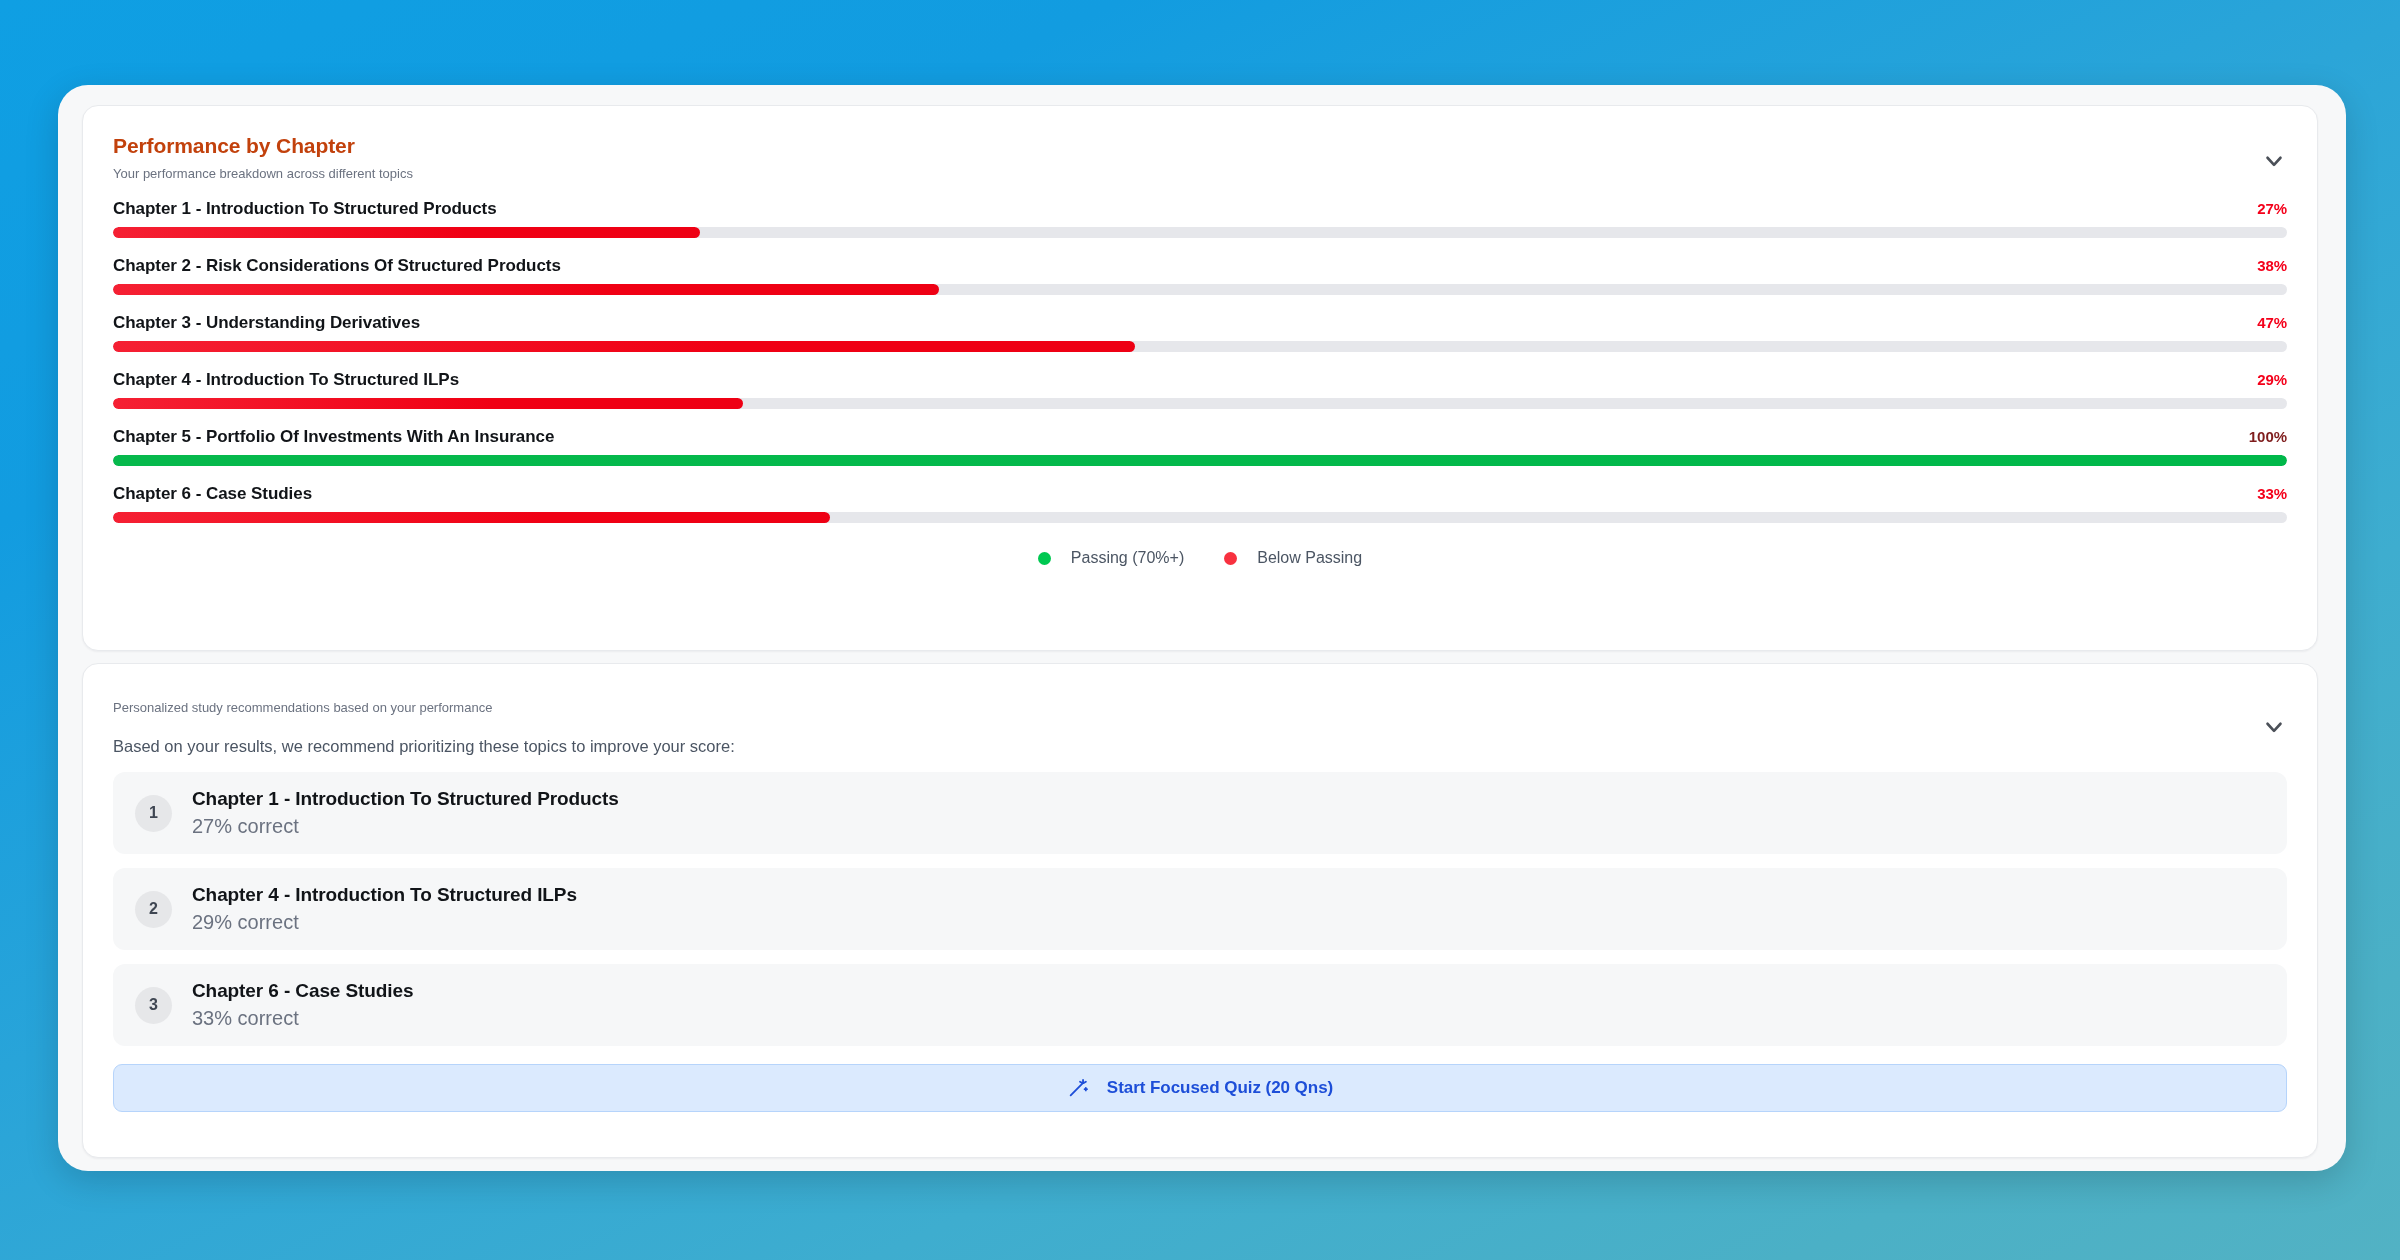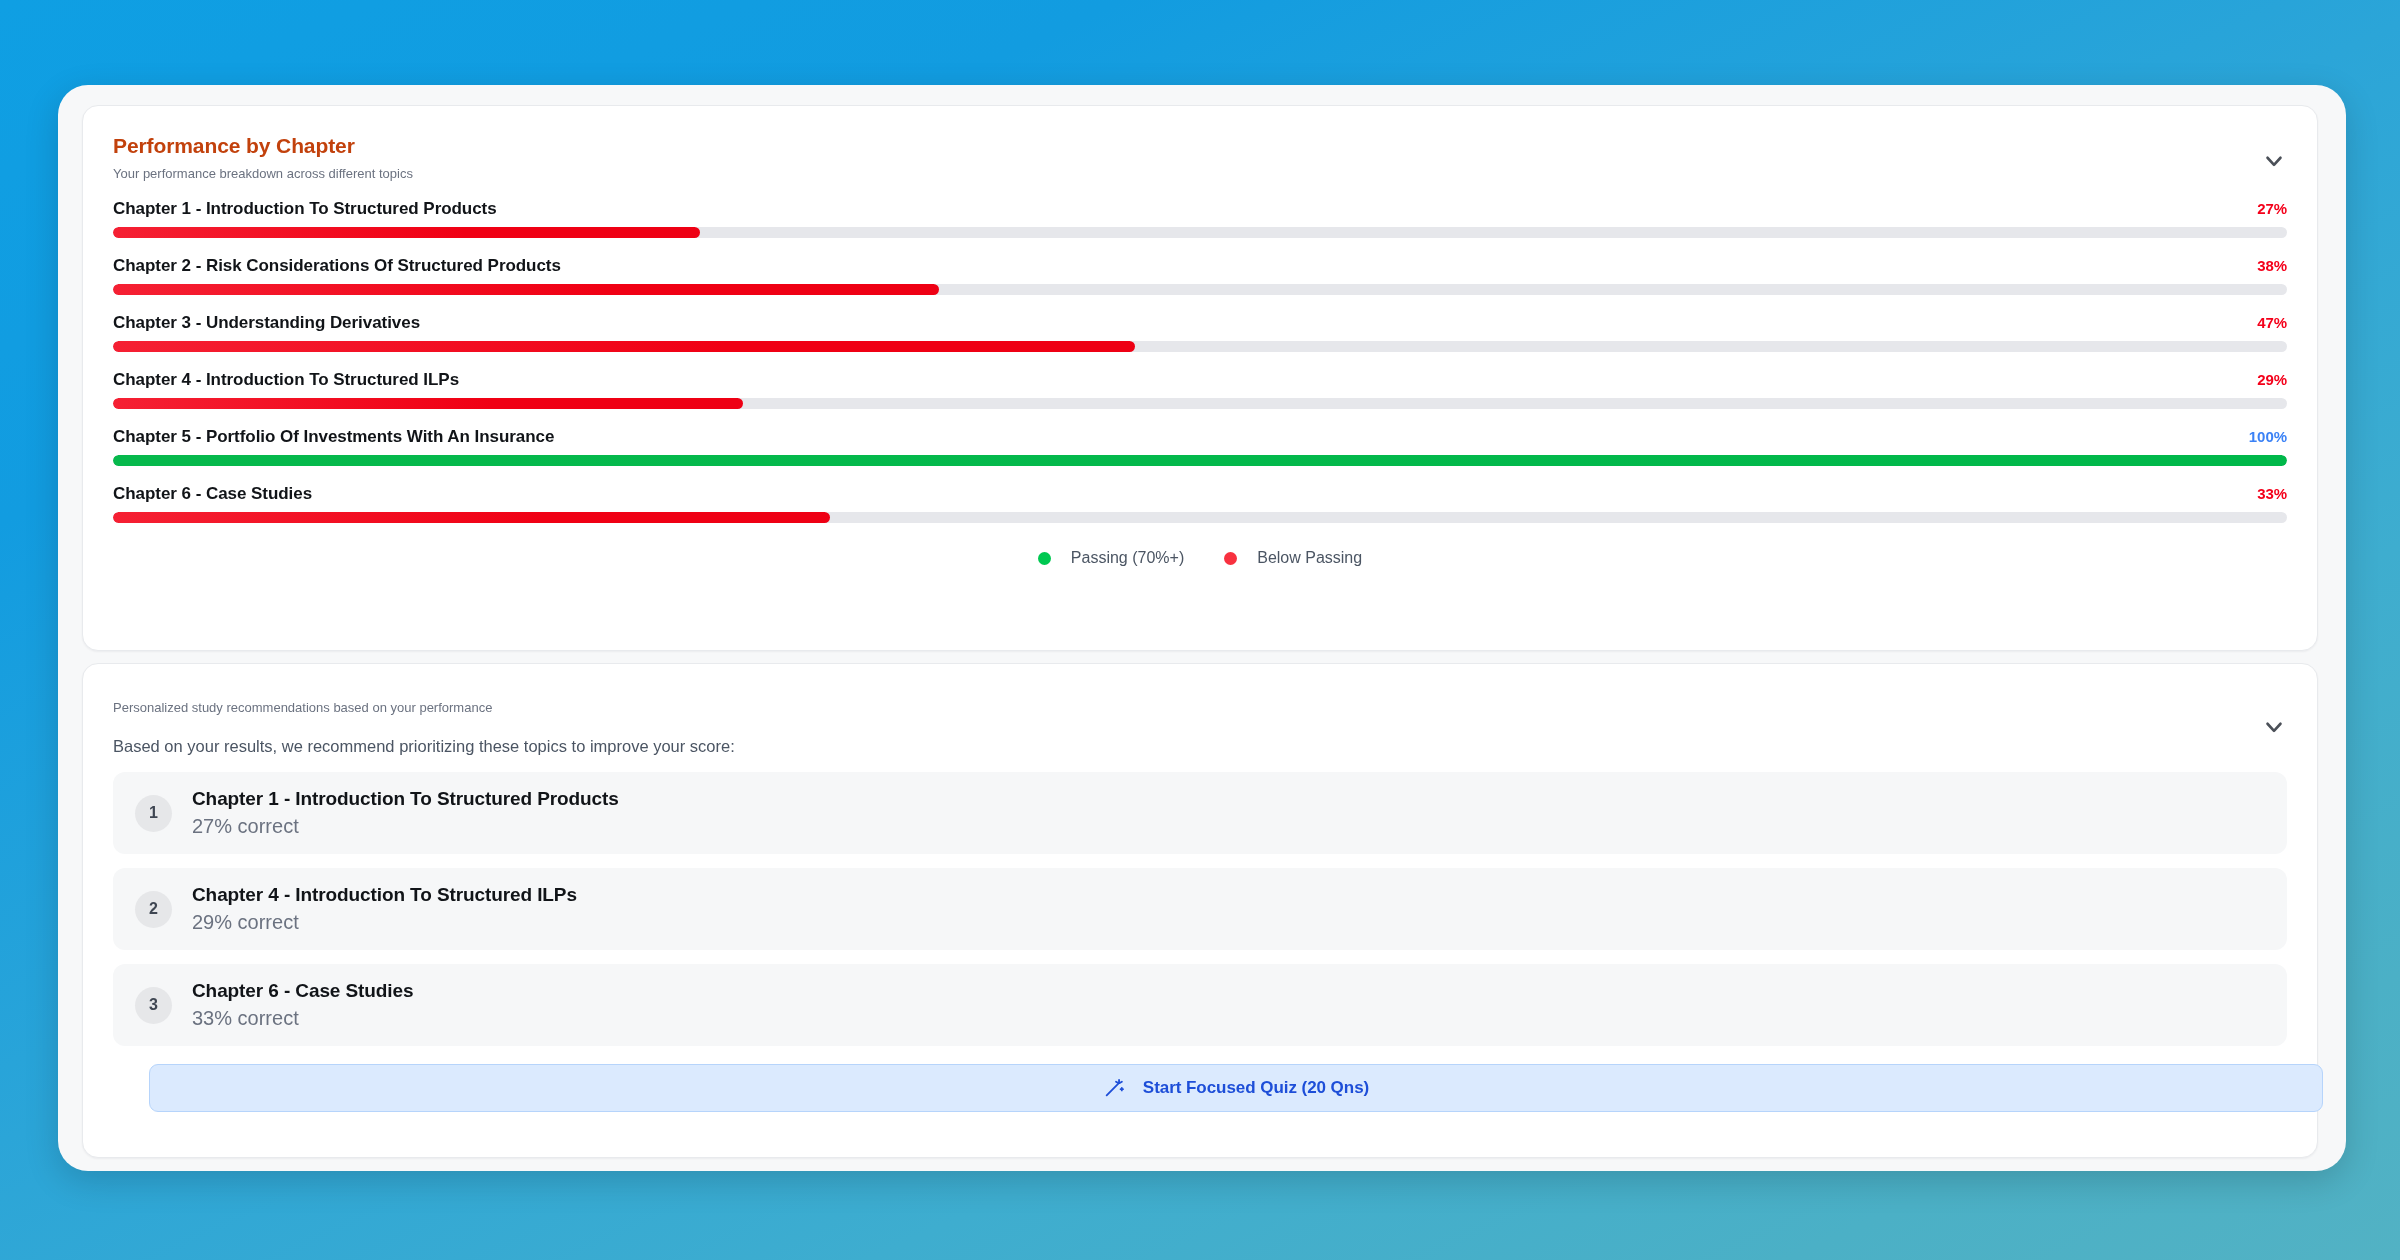--- a/index.html
+++ b/index.html
@@ -97,21 +97,21 @@
     color: #111418;
     letter-spacing: -0.05px;
   }
 
   .chap-pct {
     font-size: 15px;
     font-weight: 700;
     letter-spacing: -0.05px;
   }
   .pct-fail { color: #f4001a; }
-  .pct-pass { color: #3b82f6; }
+  .pct-pass { color: #7f1d1d; }
 
   .track {
     position: relative;
     margin-top: 8px;
     width: 100%;
     height: 11px;
     background: #e6e7eb;
     border-radius: 99px;
     overflow: hidden;
   }
@@ -216,21 +216,20 @@
     width: 100%;
     height: 48px;
     background: #dbeafe;
     border: 1px solid #b6d4fb;
     border-radius: 9px;
     display: flex;
     align-items: center;
     justify-content: center;
     gap: 18px;
     cursor: pointer;
-    margin-left: 36px;
   }
   .quiz-label {
     font-size: 17px;
     font-weight: 700;
     color: #1d4ed8;
     letter-spacing: -0.05px;
   }
   .quiz-wand { width: 22px; height: 22px; display: block; }
 </style>
 </head>

